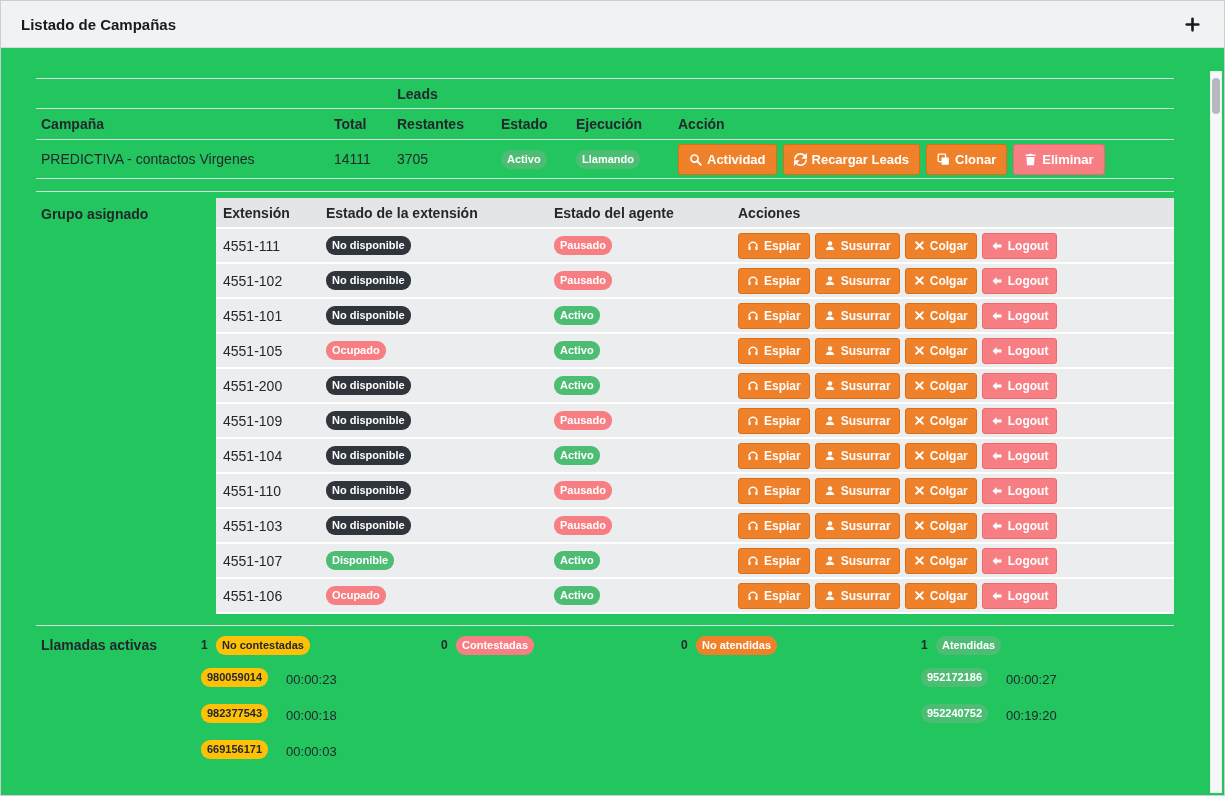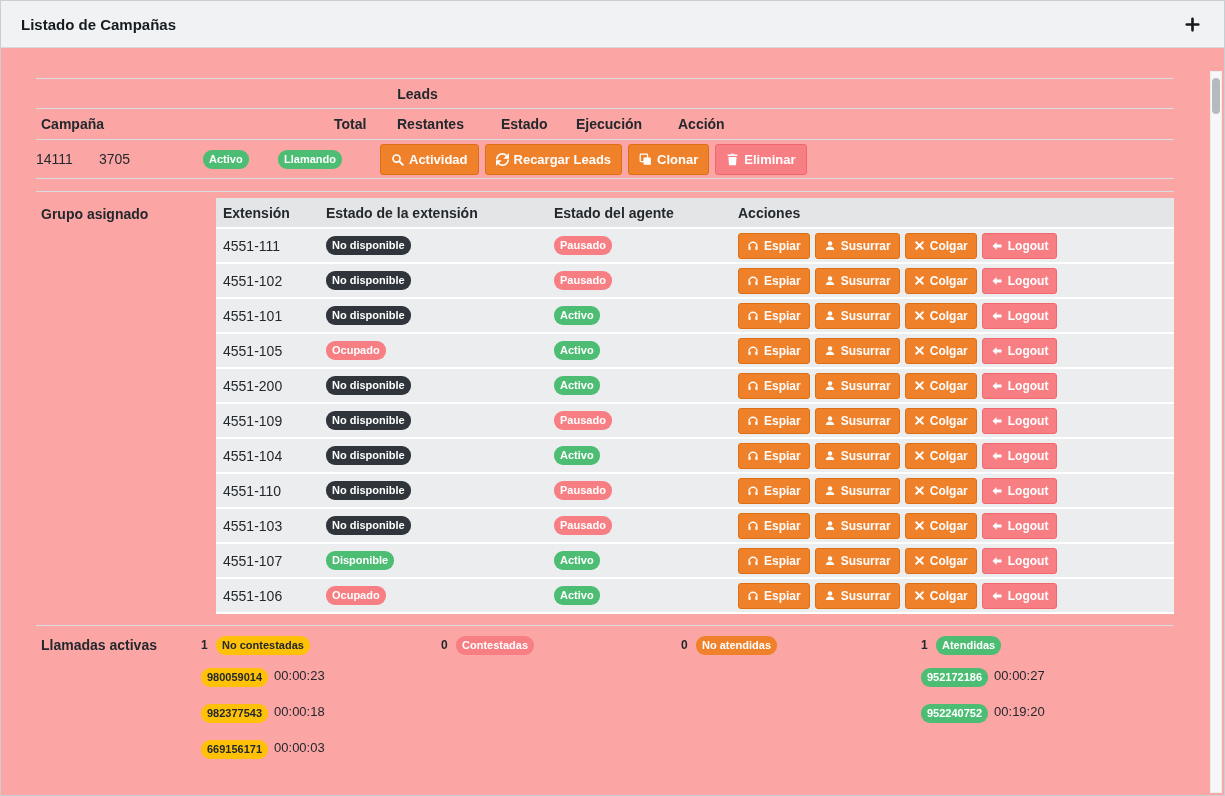--- a/index.html
+++ b/index.html
@@ -13,21 +13,21 @@
   html, body {
     width: 1225px; height: 796px;
     font-family: "Liberation Sans", sans-serif;
     color: #23282c;
     background: #fff;
     overflow: hidden;
   }
   .card {
     position: absolute; inset: 0;
     border: 1px solid #c9ced3;
-    background: #fca5a5;
+    background: #22c55e;
     display: flex; flex-direction: column;
   }
   .card-header {
     height: 47px; flex: none;
     background: #f0f2f4;
     border-bottom: 1px solid #d5dade;
     display: flex; align-items: center; justify-content: space-between;
     padding: 0 20px;
   }
   .page-title { font-size: 15px; font-weight: 700; color: #151b1e; }
@@ -115,21 +115,21 @@
   .calls-section {
     display: flex; margin-top: 11px;
     border-top: 1px solid #dadde0; padding-top: 9px;
   }
   .calls-section .section-label { width: 165px; padding-left: 5px; padding-top: 2px; }
   .calls-grid { flex: 1; display: flex; }
   .calls-col { width: 240px; flex: none; }
   .calls-summary { display: flex; align-items: center; gap: 8px; height: 20px; }
   .calls-count { font-weight: 700; font-size: 12px; min-width: 7px; }
   .calls-list { margin-top: 13px; display: flex; flex-direction: column; gap: 17px; }
-  .call-entry { display: flex; align-items: flex-start; gap: 6px; font-size: 13px; }
+  .call-entry { display: flex; align-items: flex-end; gap: 18px; font-size: 13px; }
 
   
   .scrollbar {
     position: absolute; top: 70px; right: 2px; bottom: 2px; width: 12px;
     background: #f6f7f8; border: 1px solid #ececee;
   }
   .scrollbar-thumb {
     position: absolute; top: 6px; left: 1px; width: 8px; height: 36px;
     background: #b6babe; border-radius: 4px;
   }
@@ -157,20 +157,21 @@
       </div>
       <div class="ctable-header">
         <div class="cc-name">Campaña</div>
         <div class="cc-total">Total</div>
         <div class="cc-rem">Restantes</div>
         <div class="cc-state">Estado</div>
         <div class="cc-exec">Ejecución</div>
         <div class="cc-action">Acción</div>
       </div>
       <div class="ctable-row">
+        <div class="cc-name">PREDICTIVA - contactos Virgenes</div>
         <div class="cc-total">14111</div>
         <div class="cc-rem">3705</div>
         <div class="cc-state">
           <span class="badge badge-green">Activo</span>
         </div>
         <div class="cc-exec">
           <span class="badge badge-green">Llamando</span>
         </div>
         <div class="cc-action">
           <button class="btn btn-orange btn-lg">

